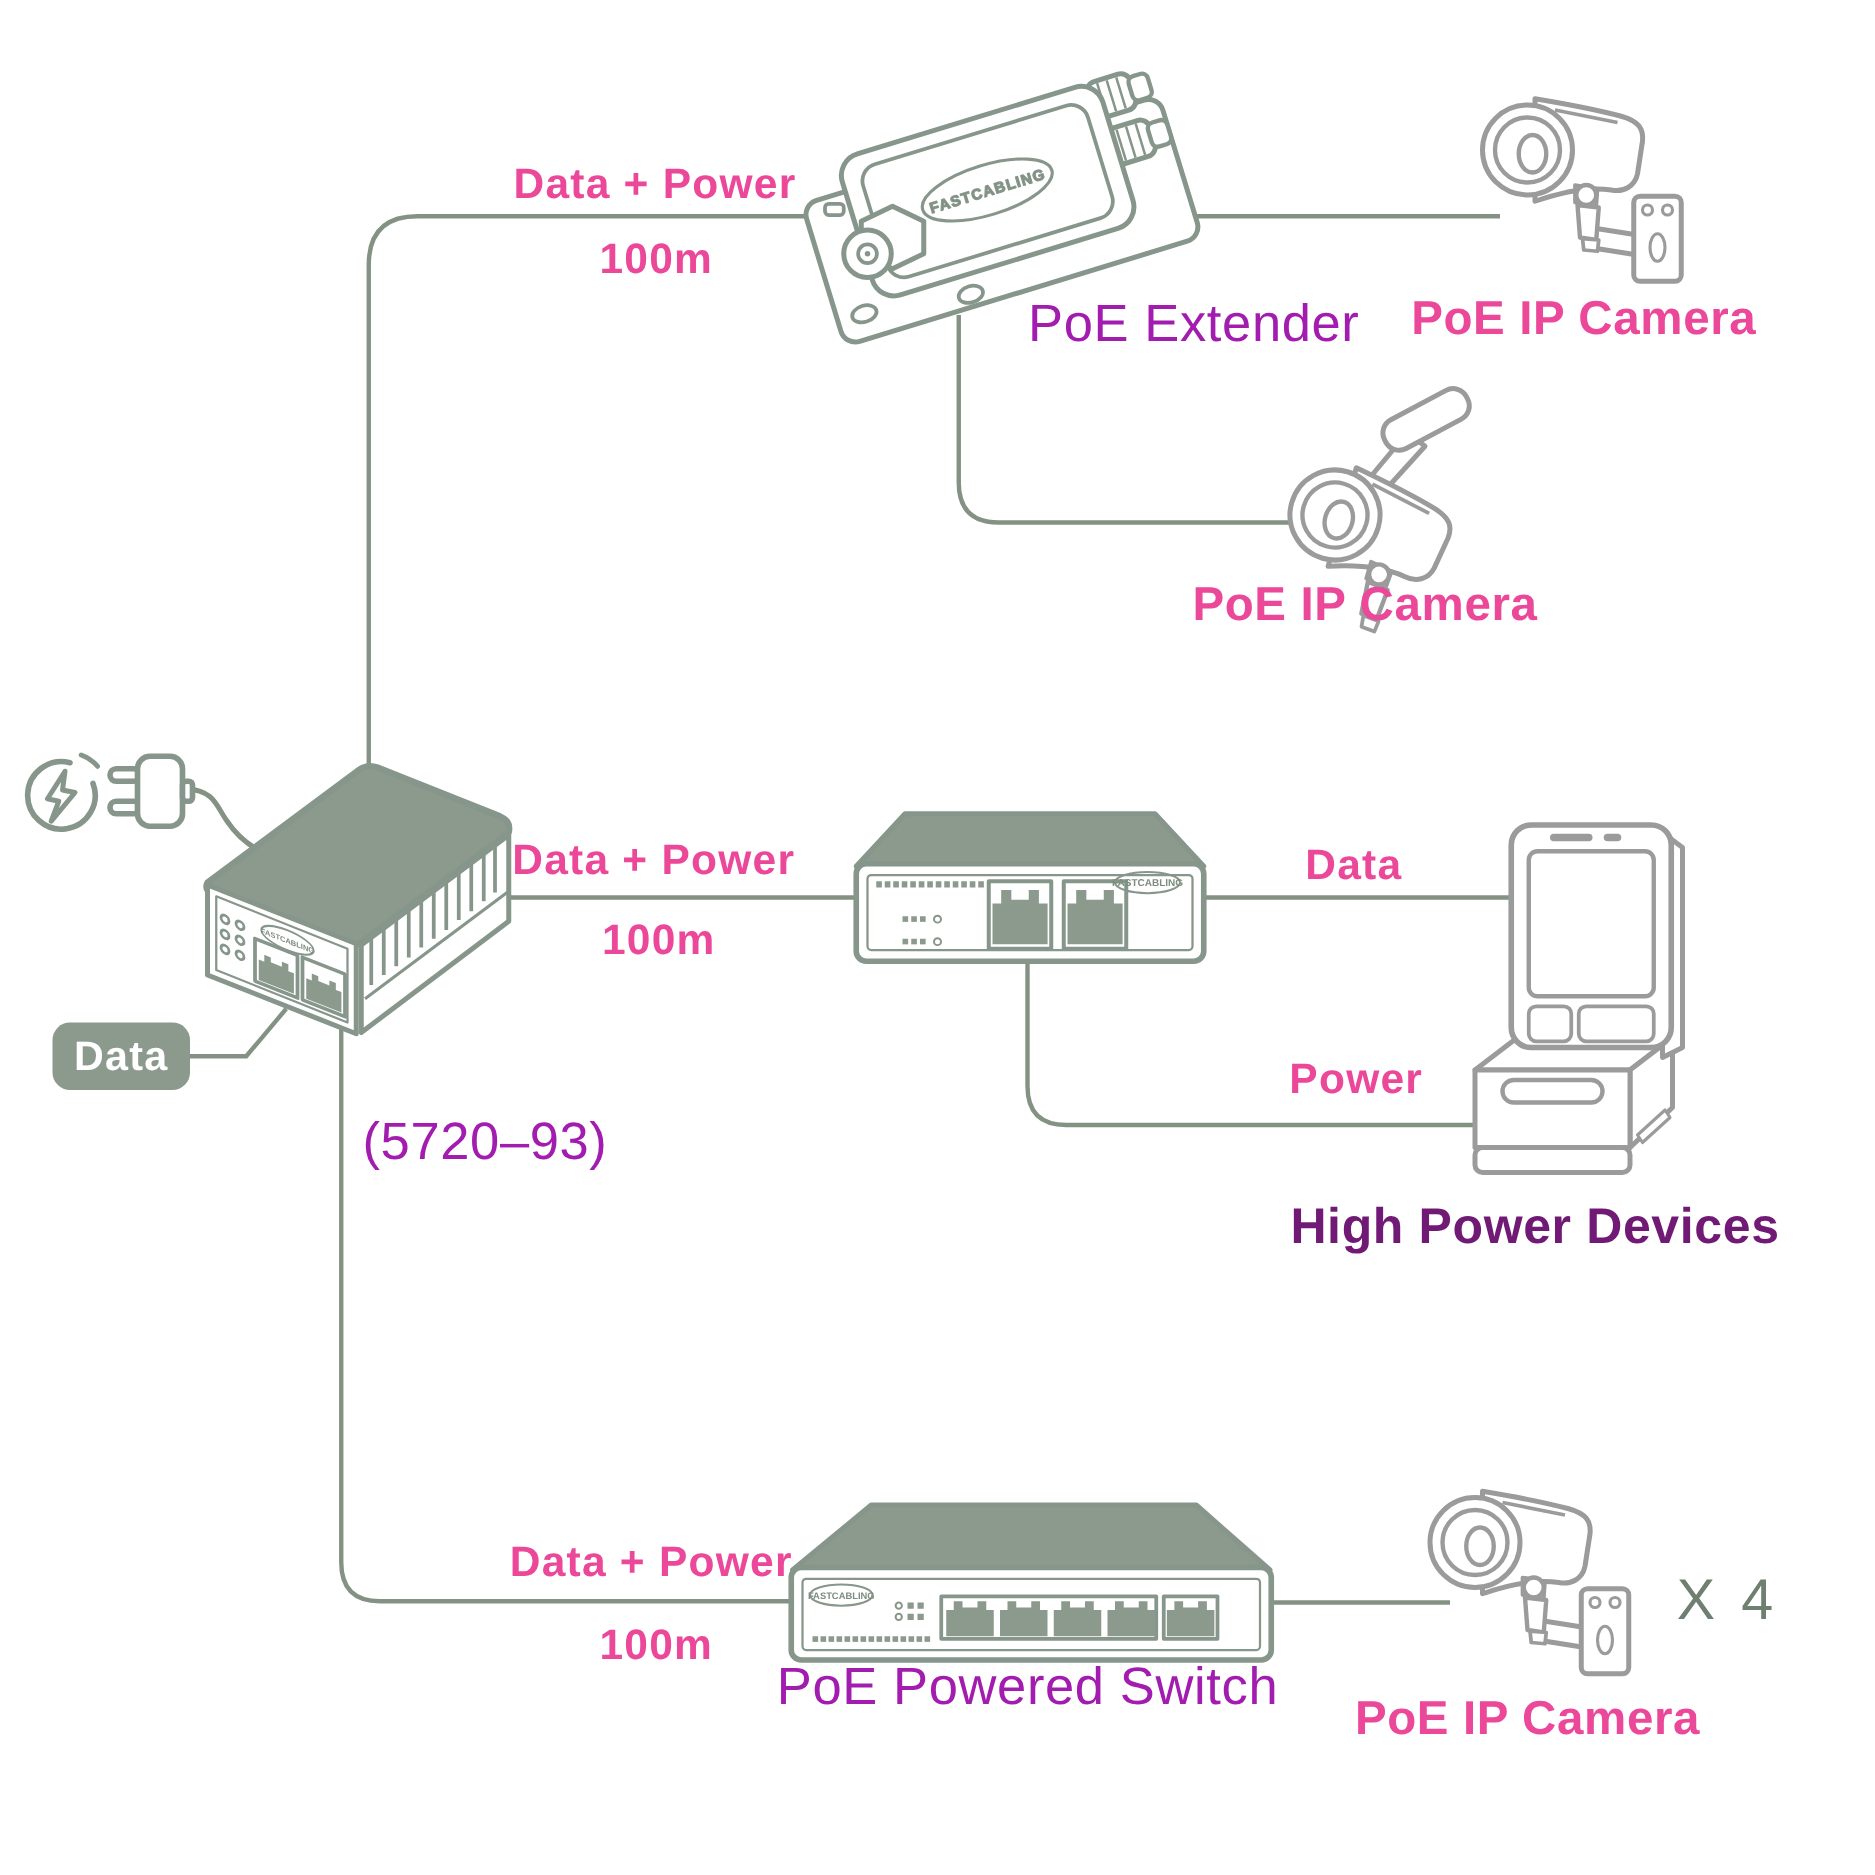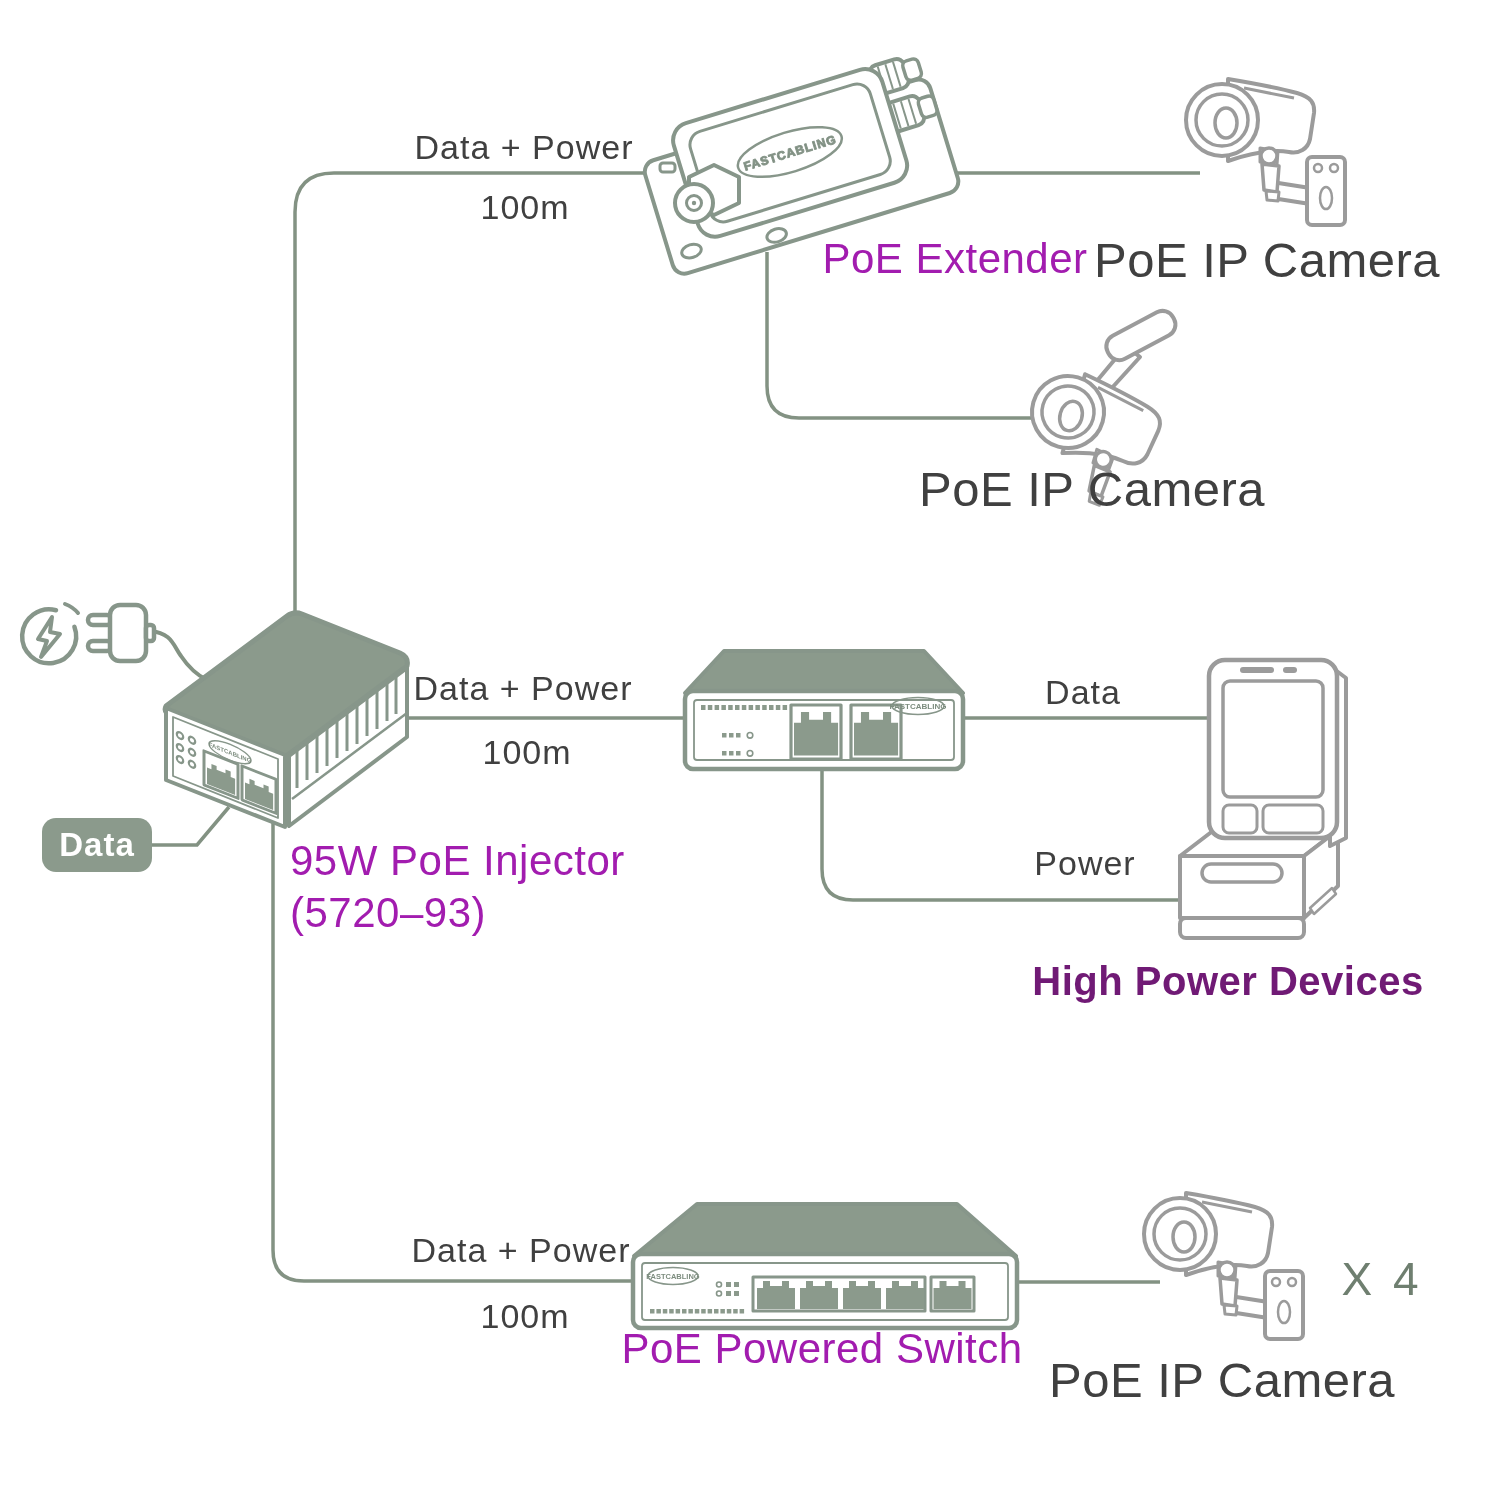--- a/index.html
+++ b/index.html
@@ -3,26 +3,26 @@
 <meta charset="utf-8">
 <style>
   html,body{margin:0;padding:0;background:#ffffff;}
   .canvas{
     position:relative;width:1500px;height:1500px;background:#ffffff;
     font-family:"Liberation Sans",sans-serif;overflow:hidden;
   }
   .art{position:absolute;left:0;top:0;}
   .lbl{position:absolute;white-space:nowrap;line-height:1;}
   .center{transform:translateX(-50%);}
-  .gray{color:#404040;font-weight:400;}
+  .gray{color:#ec4899;font-weight:700;}
   .grayb{color:#701a75;font-weight:600;}
   .sage{color:#a21caf;font-weight:400;}
   .dark{color:#6f7f70;font-weight:400;}
   .s34{font-size:34px;letter-spacing:1px;}
-  .s38{font-size:49px;letter-spacing:0.5px;}
+  .s38{font-size:38px;letter-spacing:0.5px;}
   .s40{font-size:40px;letter-spacing:0.5px;}
   .s42{font-size:42px;letter-spacing:0.5px;}
   .s46{font-size:46px;letter-spacing:4px;}
   .badge{
     position:absolute;left:42px;top:818px;width:110px;height:54px;
     background:#8b9a8c;border-radius:14px;color:#ffffff;font-weight:700;
     font-size:33px;display:flex;align-items:center;justify-content:center;
     letter-spacing:1px;
   }
 </style>
@@ -263,21 +263,20 @@
   <div class="lbl gray s38 center" style="left:1267px;top:236px">PoE IP Camera</div>
   <div class="lbl gray s38 center" style="left:1092px;top:465px">PoE IP Camera</div>
 
   <div class="lbl gray s34 center" style="left:523px;top:671px">Data + Power</div>
   <div class="lbl gray s34 center" style="left:527px;top:735px">100m</div>
 
   <div class="badge">
     <span>Data</span>
   </div>
 
-  <div class="lbl sage s42" style="left:290px;top:840px">95W PoE Injector</div>
   <div class="lbl sage s42" style="left:290px;top:892px">(5720–93)</div>
 
   <div class="lbl gray s34 center" style="left:1083px;top:675px">Data</div>
   <div class="lbl gray s34 center" style="left:1085px;top:846px">Power</div>
   <div class="lbl grayb s40 center" style="left:1228px;top:961px">High Power Devices</div>
 
   <div class="lbl gray s34 center" style="left:521px;top:1233px">Data + Power</div>
   <div class="lbl gray s34 center" style="left:525px;top:1299px">100m</div>
 
   <div class="lbl sage s42 center" style="left:822px;top:1328px">PoE Powered Switch</div>

